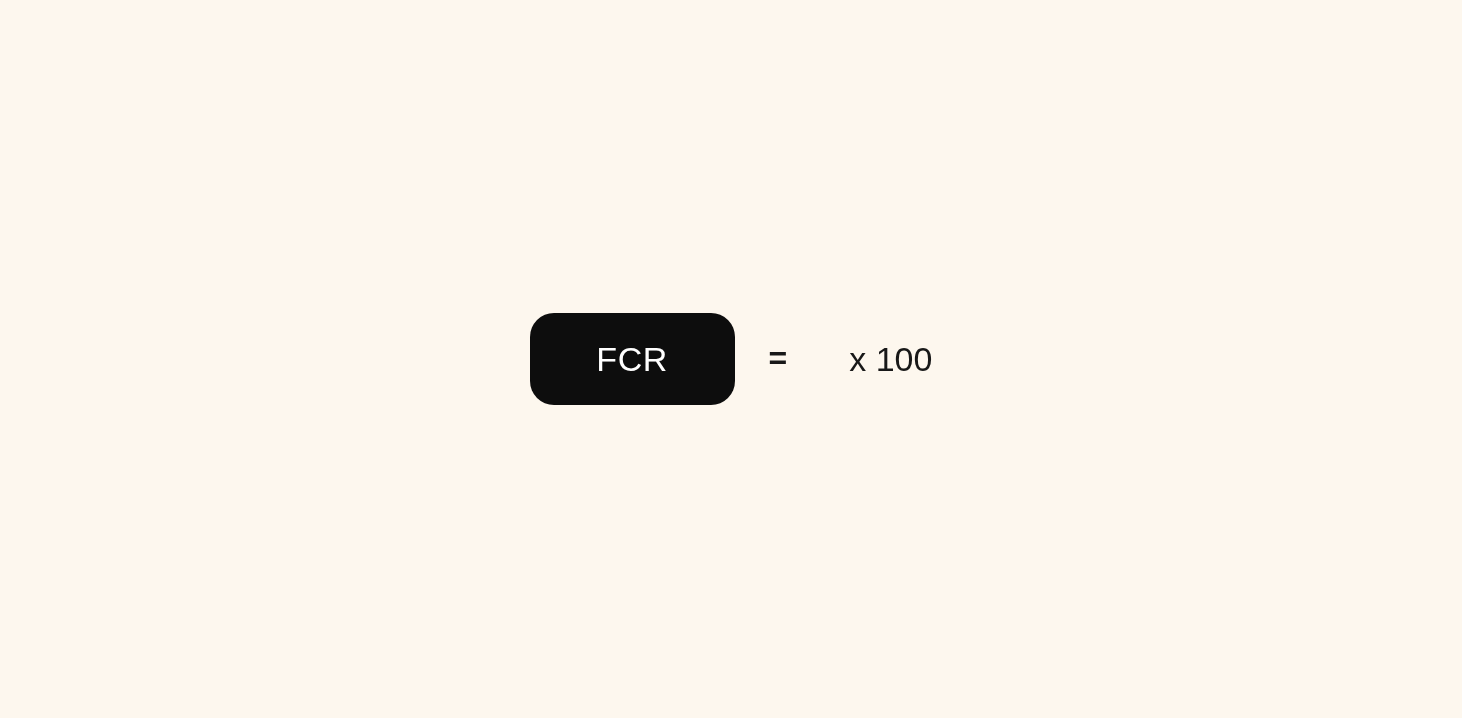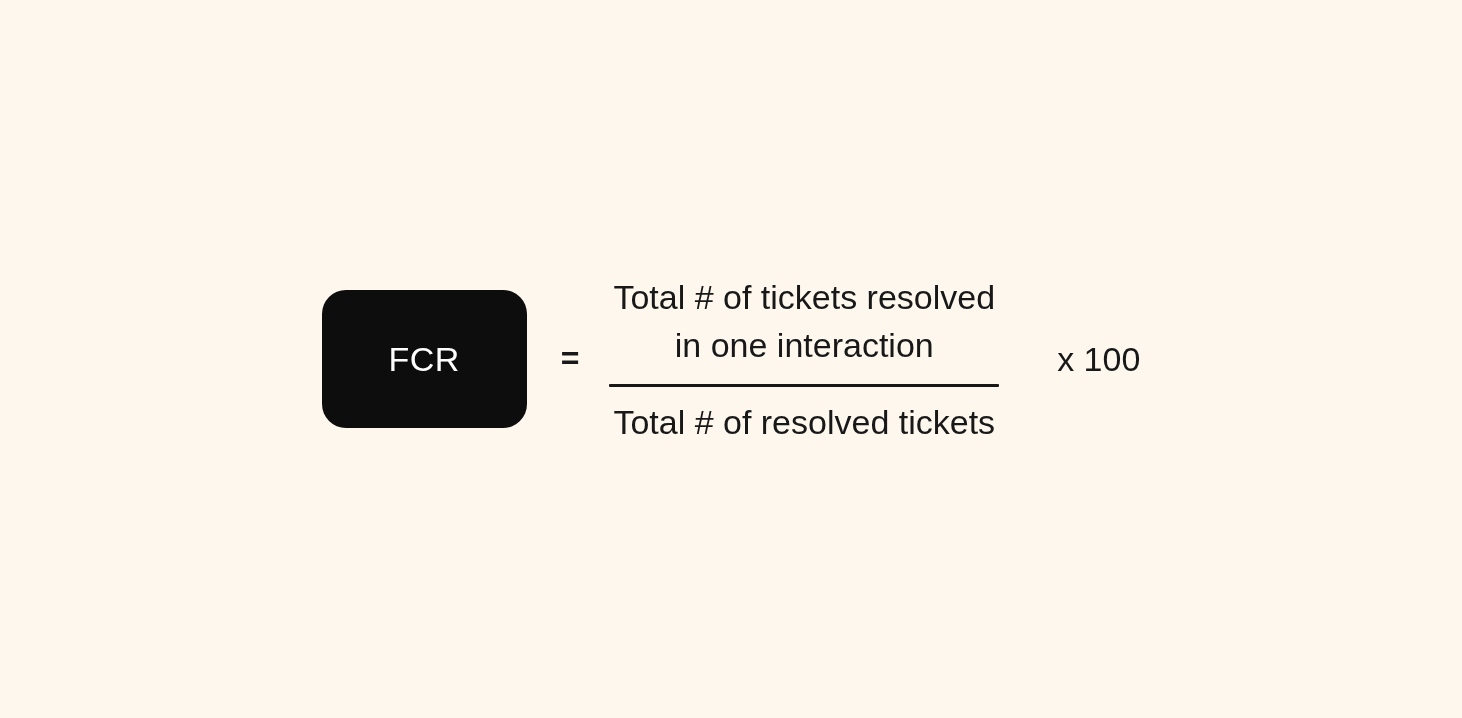--- a/index.html
+++ b/index.html
@@ -22,21 +22,21 @@
   .formula-row {
     display: flex;
     align-items: center;
     gap: 34px;
   }
 
   .fcr-pill {
     background: #0D0D0D;
     color: #FFFFFF;
     width: 205px;
-    height: 138px;
+    height: 92px;
     border-radius: 24px;
     display: flex;
     align-items: center;
     justify-content: center;
     font-size: 34px;
     font-weight: 500;
     letter-spacing: 0.5px;
   }
 
   .equals {
@@ -71,24 +71,16 @@
 </style>
 </head>
 <body>
 
 <div class="formula-row">
 
   <div class="fcr-pill">FCR</div>
 
   <div class="equals">=</div>
 
-  <div class="fraction">
-    <div class="numerator">
-      <div>Total # of tickets resolved</div>
-      <div>in one interaction</div>
-    </div>
-    <div class="fraction-bar"></div>
-    <div>Total # of resolved tickets</div>
-  </div>
 
   <div class="multiplier">x 100</div>
 
 </div>
 
 </body></html>

